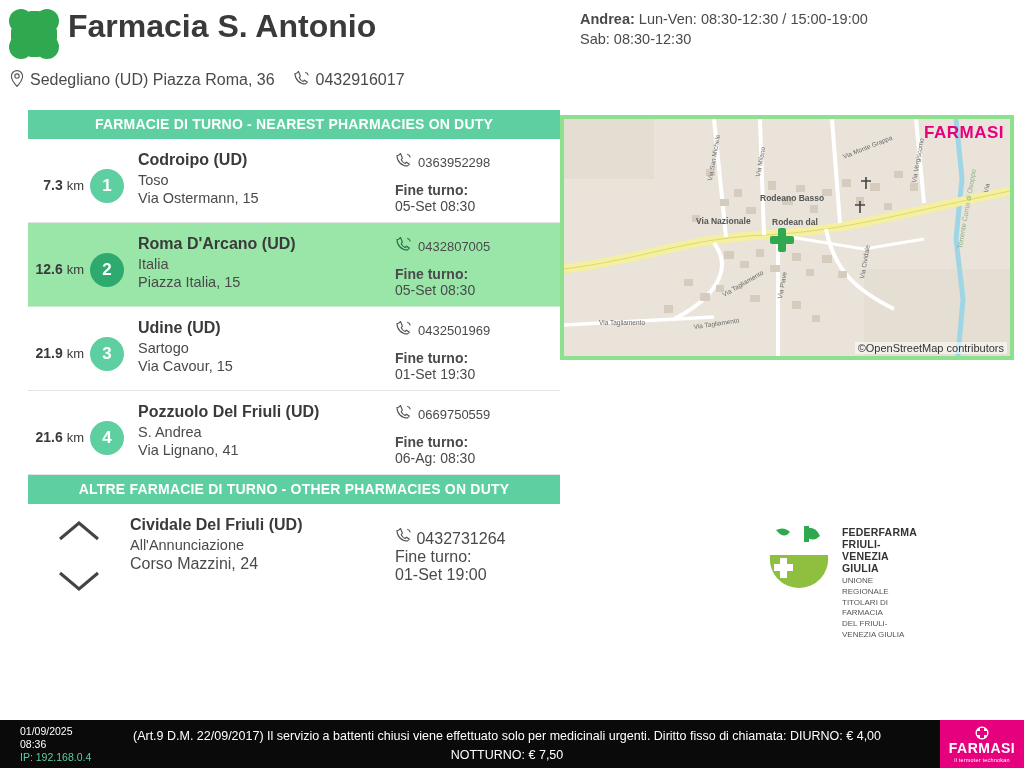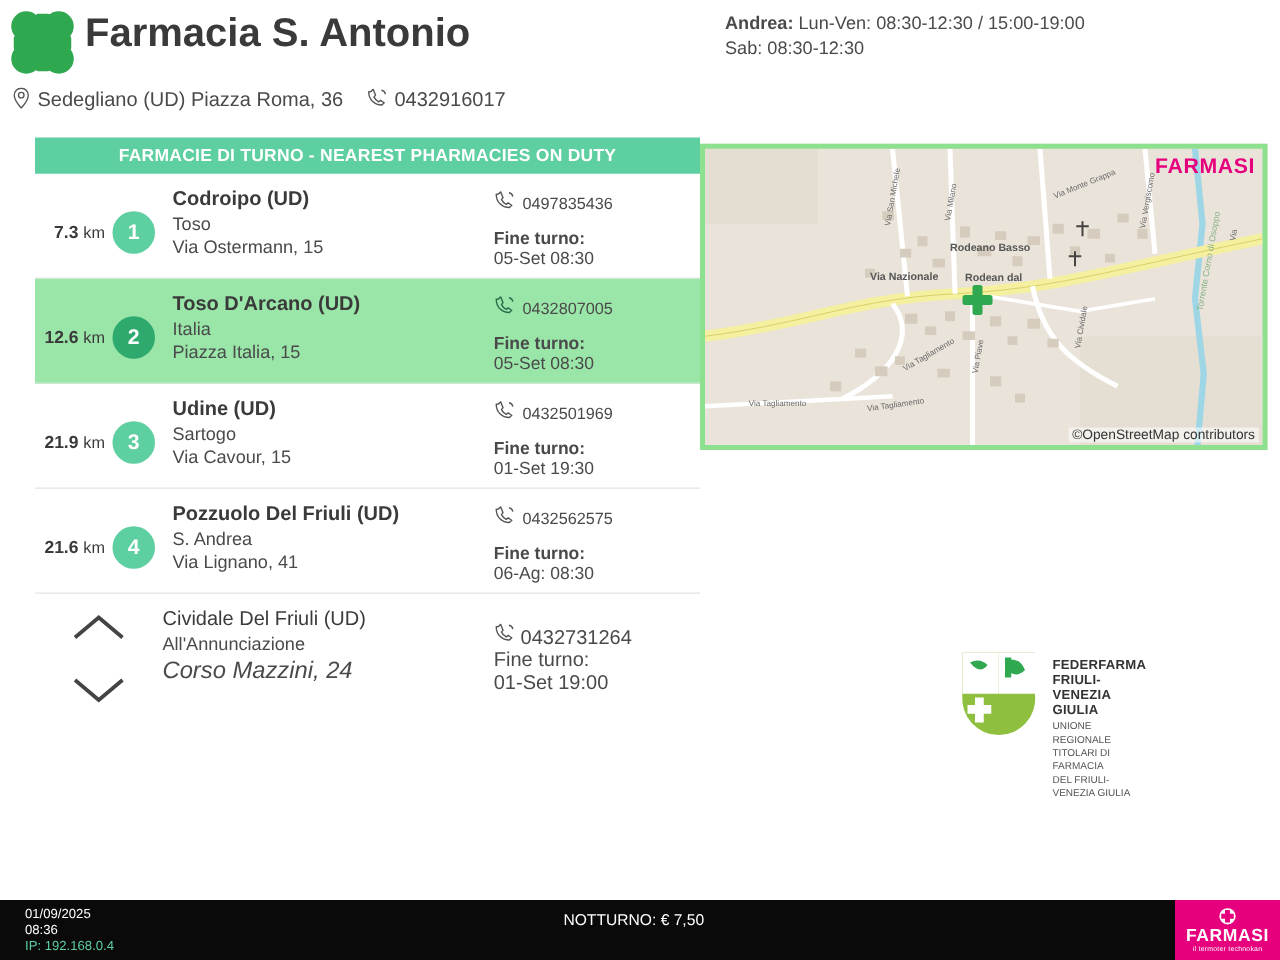--- a/index.html
+++ b/index.html
@@ -193,37 +193,37 @@
           <div class="street">Via Ostermann, 15</div>
         </div>
         <div class="right">
           <div class="tel-line">
             <span>
               <svg width="17" height="16" viewBox="0 0 17 16">
                   <path d="M2 2.5c0 6 4.5 10.5 10.5 10.5l1.8-1.8-2.8-1.9-1.5 1.2c-1.6-.8-3-2.2-3.8-3.8l1.2-1.5L5.5.4 3.7 2.2z" fill="none" stroke="#555" stroke-width="1.1"></path>
                   <path d="M12.2 1.2c1.6.3 2.8 1.5 3.1 3.1" fill="none" stroke="#555" stroke-width="1.1"></path>
                 </svg>
             </span>
-            <span class="num">0497835436</span>
+            <span class="num">0363952298</span>
           </div>
           <div class="turno-lbl">Fine turno:</div>
           <div class="turno-val">05-Set 08:30</div>
         </div>
       </div>
 
       <div class="row highlight">
         <div class="dist">
           <span>12.6</span>
           <span class="u">km</span>
         </div>
         <div class="badge">
           <div class="circle">2</div>
         </div>
         <div class="info">
-          <div class="city">Toso D'Arcano (UD)</div>
+          <div class="city">Roma D'Arcano (UD)</div>
           <div class="pname">Italia</div>
           <div class="street">Piazza Italia, 15</div>
         </div>
         <div class="right">
           <div class="tel-line">
             <span>
               <svg width="17" height="16" viewBox="0 0 17 16">
                   <path d="M2 2.5c0 6 4.5 10.5 10.5 10.5l1.8-1.8-2.8-1.9-1.5 1.2c-1.6-.8-3-2.2-3.8-3.8l1.2-1.5L5.5.4 3.7 2.2z" fill="none" stroke="#2a6a4a" stroke-width="1.1"></path>
                   <path d="M12.2 1.2c1.6.3 2.8 1.5 3.1 3.1" fill="none" stroke="#2a6a4a" stroke-width="1.1"></path>
                 </svg>
@@ -277,45 +277,46 @@
           <div class="street">Via Lignano, 41</div>
         </div>
         <div class="right">
           <div class="tel-line">
             <span>
               <svg width="17" height="16" viewBox="0 0 17 16">
                   <path d="M2 2.5c0 6 4.5 10.5 10.5 10.5l1.8-1.8-2.8-1.9-1.5 1.2c-1.6-.8-3-2.2-3.8-3.8l1.2-1.5L5.5.4 3.7 2.2z" fill="none" stroke="#555" stroke-width="1.1"></path>
                   <path d="M12.2 1.2c1.6.3 2.8 1.5 3.1 3.1" fill="none" stroke="#555" stroke-width="1.1"></path>
                 </svg>
             </span>
-            <span class="num">0432562575</span>
+            <span class="num">0669750559</span>
           </div>
           <div class="turno-lbl">Fine turno:</div>
           <div class="turno-val">06-Ag: 08:30</div>
         </div>
       </div>
 
+      <div class="band alt">ALTRE FARMACIE DI TURNO - OTHER PHARMACIES ON DUTY</div>
 
       <div class="other-row">
         <div class="arrows">
           <span class="chev">
             <svg width="44" height="22" viewBox="0 0 44 22">
                 <polyline points="3,19 22,3 41,19" fill="none" stroke="#444" stroke-width="3"></polyline>
               </svg>
           </span>
           <span class="chev">
             <svg width="44" height="22" viewBox="0 0 44 22">
                 <polyline points="3,3 22,19 41,3" fill="none" stroke="#444" stroke-width="3"></polyline>
               </svg>
           </span>
         </div>
         <div class="other-info">
-          <div class="city" style="font-size:16px;font-weight:normal;color:#3a3a3a;margin-bottom:3px;">Cividale Del Friuli (UD)</div>
+          <div class="city" style="font-size:16px;font-weight:bold;color:#3a3a3a;margin-bottom:3px;">Cividale Del Friuli (UD)</div>
           <div class="pname" style="font-size:14.5px;margin-bottom:2px;">All'Annunciazione</div>
-          <div class="street" style="font-size:19px;font-style:italic;">Corso Mazzini, 24</div>
+          <div class="street" style="font-size:16px;">Corso Mazzini, 24</div>
         </div>
         <div class="other-right">
           <div class="tel-line">
             <span>
               <svg width="17" height="16" viewBox="0 0 17 16">
                   <path d="M2 2.5c0 6 4.5 10.5 10.5 10.5l1.8-1.8-2.8-1.9-1.5 1.2c-1.6-.8-3-2.2-3.8-3.8l1.2-1.5L5.5.4 3.7 2.2z" fill="none" stroke="#555" stroke-width="1.1"></path>
                   <path d="M12.2 1.2c1.6.3 2.8 1.5 3.1 3.1" fill="none" stroke="#555" stroke-width="1.1"></path>
                 </svg>
             </span>
             <span class="num">0432731264</span>
@@ -442,20 +443,21 @@
   <div class="footer">
     <div class="foot-left">
       <div>01/09/2025</div>
       <div>08:36</div>
       <div>
         <span class="ip">IP:</span>
         <span class="ip">192.168.0.4</span>
       </div>
     </div>
     <div class="foot-center">
+      <div>(Art.9 D.M. 22/09/2017) Il servizio a battenti chiusi viene effettuato solo per medicinali urgenti. Diritto fisso di chiamata: DIURNO: € 4,00</div>
       <div>NOTTURNO: € 7,50</div>
     </div>
     <div class="foot-badge">
       <svg width="24" height="14" viewBox="0 0 24 14">
         <circle cx="12" cy="7" r="6.5" fill="#ffffff"></circle>
         <rect x="10" y="2" width="4" height="10" fill="#e6007e"></rect>
         <rect x="7" y="5" width="10" height="4" fill="#e6007e"></rect>
       </svg>
       <div class="fb-main">FARMASI</div>
       <div class="fb-sub">il termoter technokan</div>

